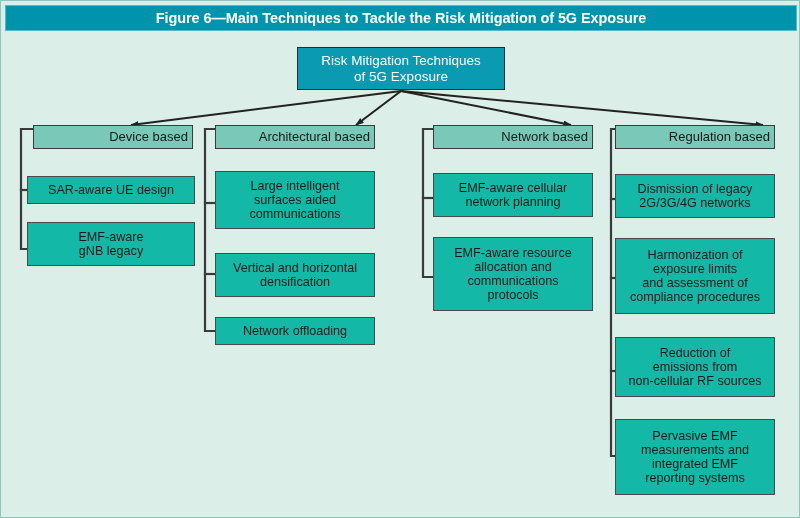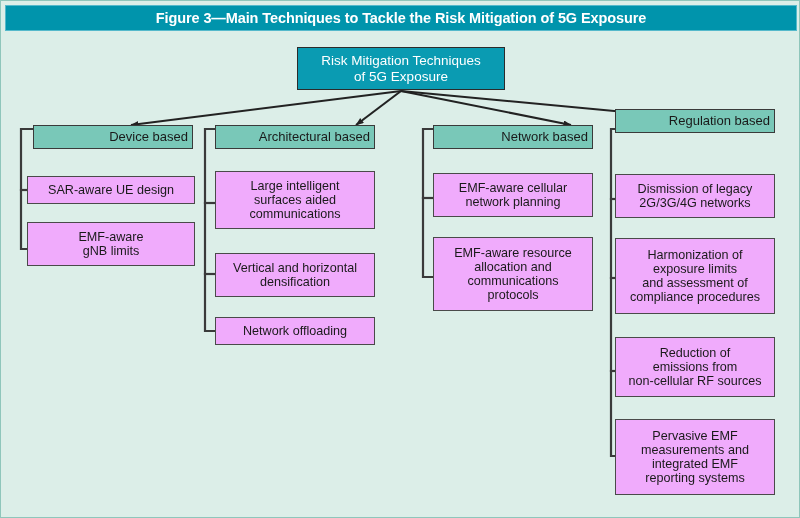--- a/index.html
+++ b/index.html
@@ -67,37 +67,37 @@
     font-weight: normal;
   }
   .node-cat {
     background: #79c8b8;
     border: 1.5px solid #3a3a3a;
     color: #1a1a1a;
     font-size: 13px;
     justify-content: flex-end;
   }
   .node-leaf {
-    background: #f0abfc;
+    background: #14b8a6;
     border: 1.5px solid #4a4a4a;
     color: #1a1a1a;
     font-size: 12.6px;
   }
   .node span {
     display: block;
     padding: 0 4px;
   }
 </style>
 </head>
 <body>
 
 <div id="figure">
 
   <div id="title-bar">
-    <div id="title-text">Figure 3—Main Techniques to Tackle the Risk Mitigation of 5G Exposure</div>
+    <div id="title-text">Figure 6—Main Techniques to Tackle the Risk Mitigation of 5G Exposure</div>
   </div>
 
   <svg id="links" viewBox="0 0 800 518">
     <defs>
       <marker id="arrow" markerWidth="9" markerHeight="9" refX="7.6" refY="3.1" orient="auto" markerUnits="userSpaceOnUse">
         <path d="M0,0 L8,3.1 L0,6.2 z" fill="#222222"></path>
       </marker>
     </defs>
 
     <g stroke="#222222" stroke-width="2.1" fill="none">
@@ -143,34 +143,34 @@
   </div>
 
   <div class="node node-cat" style="left:214px; top:124px; width:160px; height:24px;">
     <span>Architectural based</span>
   </div>
 
   <div class="node node-cat" style="left:432px; top:124px; width:160px; height:24px;padding-left:16px;">
     <span>Network based</span>
   </div>
 
-  <div class="node node-cat" style="left:614px; top:108px; width:160px; height:24px;">
+  <div class="node node-cat" style="left:614px; top:124px; width:160px; height:24px;">
     <span>Regulation based</span>
   </div>
 
   <div class="node node-leaf" style="left:26px; top:175px; width:168px; height:28px;">
     <span>
       <span>SAR-aware UE design</span>
     </span>
   </div>
 
   <div class="node node-leaf" style="left:26px; top:221px; width:168px; height:44px;">
     <span>
       <span>EMF-aware</span>
-      <span>gNB limits</span>
+      <span>gNB legacy</span>
     </span>
   </div>
 
   <div class="node node-leaf" style="left:214px; top:170px; width:160px; height:58px;">
     <span>
       <span>Large intelligent</span>
       <span>surfaces aided</span>
       <span>communications</span>
     </span>
   </div>

